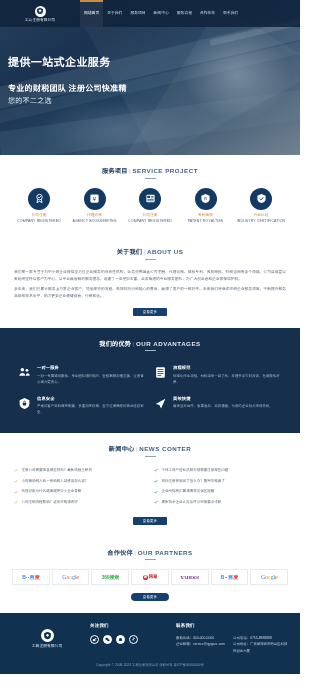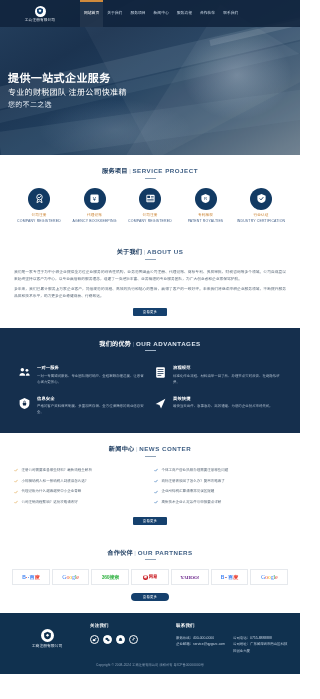--- a/index.html
+++ b/index.html
@@ -58,23 +58,23 @@
   .nav-item {
     position:relative; height:27px; padding:0 4px; display:flex;
     align-items:center; justify-content:center;
     color:#c9d6e4; font-size:3.8px; white-space:nowrap; cursor:pointer;
   }
   .nav-item.active { background:rgba(255,255,255,0.07); color:#ffffff; }
   .nav-item.active:before {
     content:""; position:absolute; left:0; right:0; top:0; height:1.6px; background:#d18b3c;
   }
 
-  .hero-copy { position:relative; z-index:4; padding:44px 0 0 8px; }
+  .hero-copy { position:relative; z-index:4; padding:28px 0 0 8px; }
   .hero-l1 { color:#ffffff; font-size:11px; font-weight:bold; letter-spacing:.4px; line-height:1.35; }
-  .hero-l2 { color:#ffffff; font-size:8px; font-weight:normal; letter-spacing:.3px; line-height:1.5; margin-top:1px; }
+  .hero-l2 { color:#ffffff; font-size:8px; font-weight:bold; letter-spacing:.3px; line-height:1.5; margin-top:13px; }
   .hero-l3 { color:#e3eaf2; font-size:7px; letter-spacing:.3px; margin-top:1px; }
 
   
   .sec { padding:11px 10px 12px; }
   .sec-head { text-align:center; margin-bottom:9px; }
   .sec-title { font-size:6.2px; font-weight:bold; letter-spacing:.2px; }
   .sec-title .cn { color:#1b3a5e; }
   .sec-title .bar { color:#b9c6d4; margin:0 1.5px; font-weight:normal; }
   .sec-title .en { color:#3f5f84; letter-spacing:.5px; }
   .sec-rule { width:11px; height:1px; background:#8fa3b8; margin:2.5px auto 0; }

